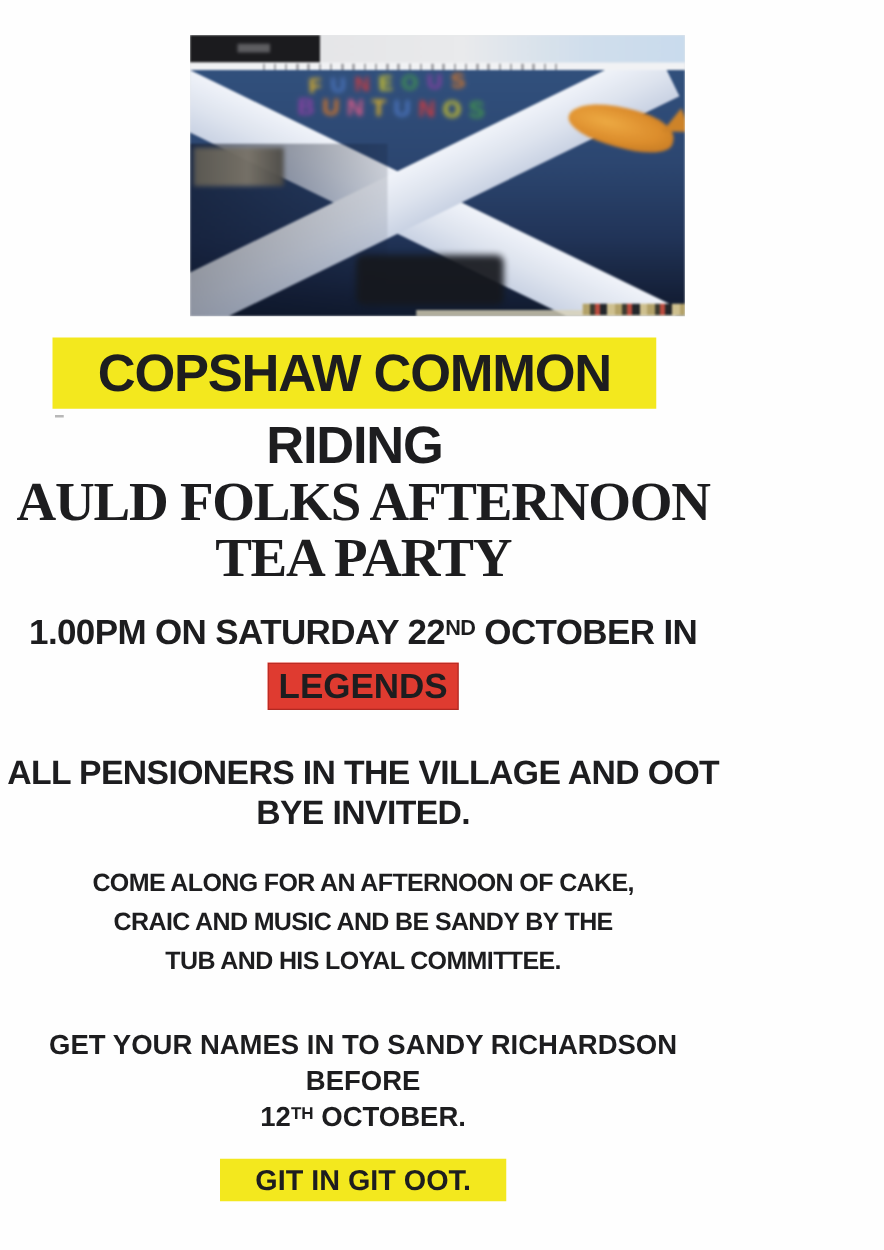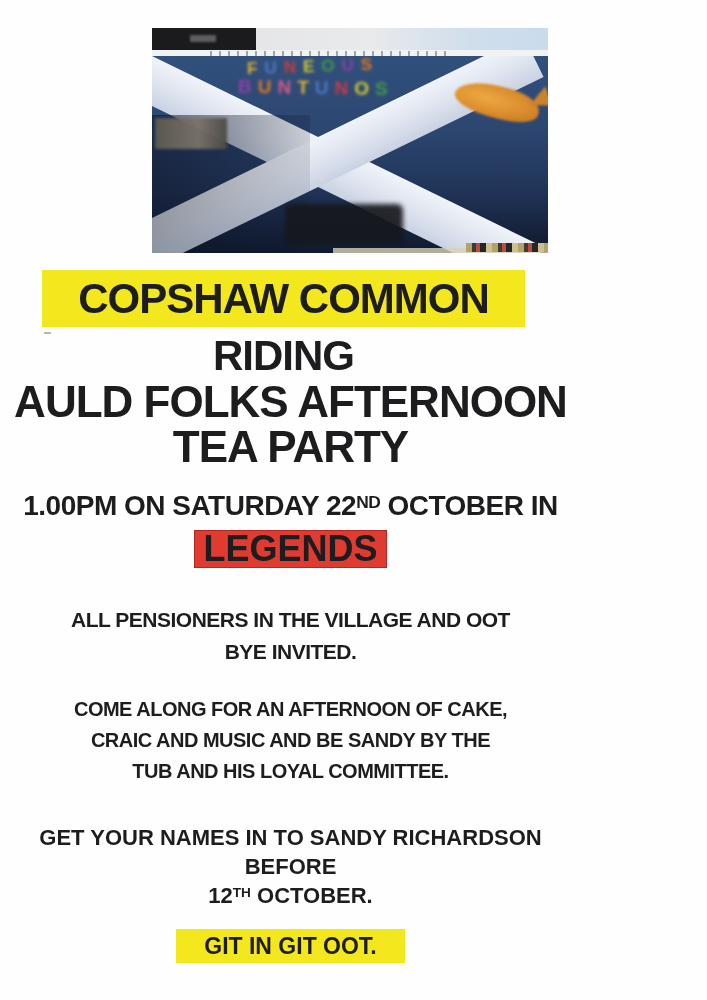--- a/index.html
+++ b/index.html
@@ -44,27 +44,27 @@
   .dark-blob { position:absolute; left:133px; top:148px; width:118px; height:40px; background:#16181d;
                border-radius:6px; filter:blur(2.5px); opacity:.92; }
   .bottom-light { position:absolute; right:0; bottom:0; width:215px; height:5px; background:#d8d2b6; opacity:.8; }
   .color-strip { position:absolute; right:0; bottom:1px; width:82px; height:9px;
                  background:repeating-linear-gradient(90deg,#b4a266 0 6px,#3c3c30 6px 10px,#bf4a3c 10px 14px,#23262b 14px 20px,#cfc08c 20px 26px); }
 
   
   .banner { margin:17px 56px 0 42px; height:57px; line-height:57px; text-align:center;
             background:var(--highlight_yellow,#f3e81e); font-weight:bold; font-size:42px; letter-spacing:-1px; }
   .content { text-align:center; font-weight:bold; }
-  .heading { margin-top:52px; font-size:44px; line-height:45px; letter-spacing:-1px; }
+  .heading { margin-top:52px; font-size:44px; line-height:45px; letter-spacing:-1px;font-family:Liberation Serif, serif; }
   .datetime { margin-top:20px; font-size:28px; line-height:34px; letter-spacing:-0.5px; }
   .sup { font-size:0.62em; position:relative; top:-0.42em; }
   .venue-line { margin-top:4px; line-height:36px; }
   .venue { display:inline-block; background:var(--highlight_red,#df3b30); padding:1px 9px;
-           font-size:36px; box-shadow:inset 0 0 0 1px rgba(90,10,10,.35); }
-  .invitees { margin-top:30px; font-size:21px; line-height:32px; letter-spacing:-0.5px; }
+           font-size:28px; box-shadow:inset 0 0 0 1px rgba(90,10,10,.35); }
+  .invitees { margin-top:30px; font-size:27px; line-height:32px; letter-spacing:-0.5px; }
   .details { margin-top:26px; font-size:20px; line-height:31px; letter-spacing:-0.5px; }
   .rsvp { margin-top:36px; font-size:22px; line-height:29px; }
   .footer-line { margin-top:16px; line-height:30px; }
   .footer-hl { display:inline-block; background:var(--highlight_yellow,#f3e81e); padding:2px 28px; font-size:23px; }
   .speck { position:absolute; left:44px; top:332px; width:7px; height:2px; background:#9a9a9a; opacity:.7; }
 </style>
 </head>
 <body>
 
 <div class="page">

